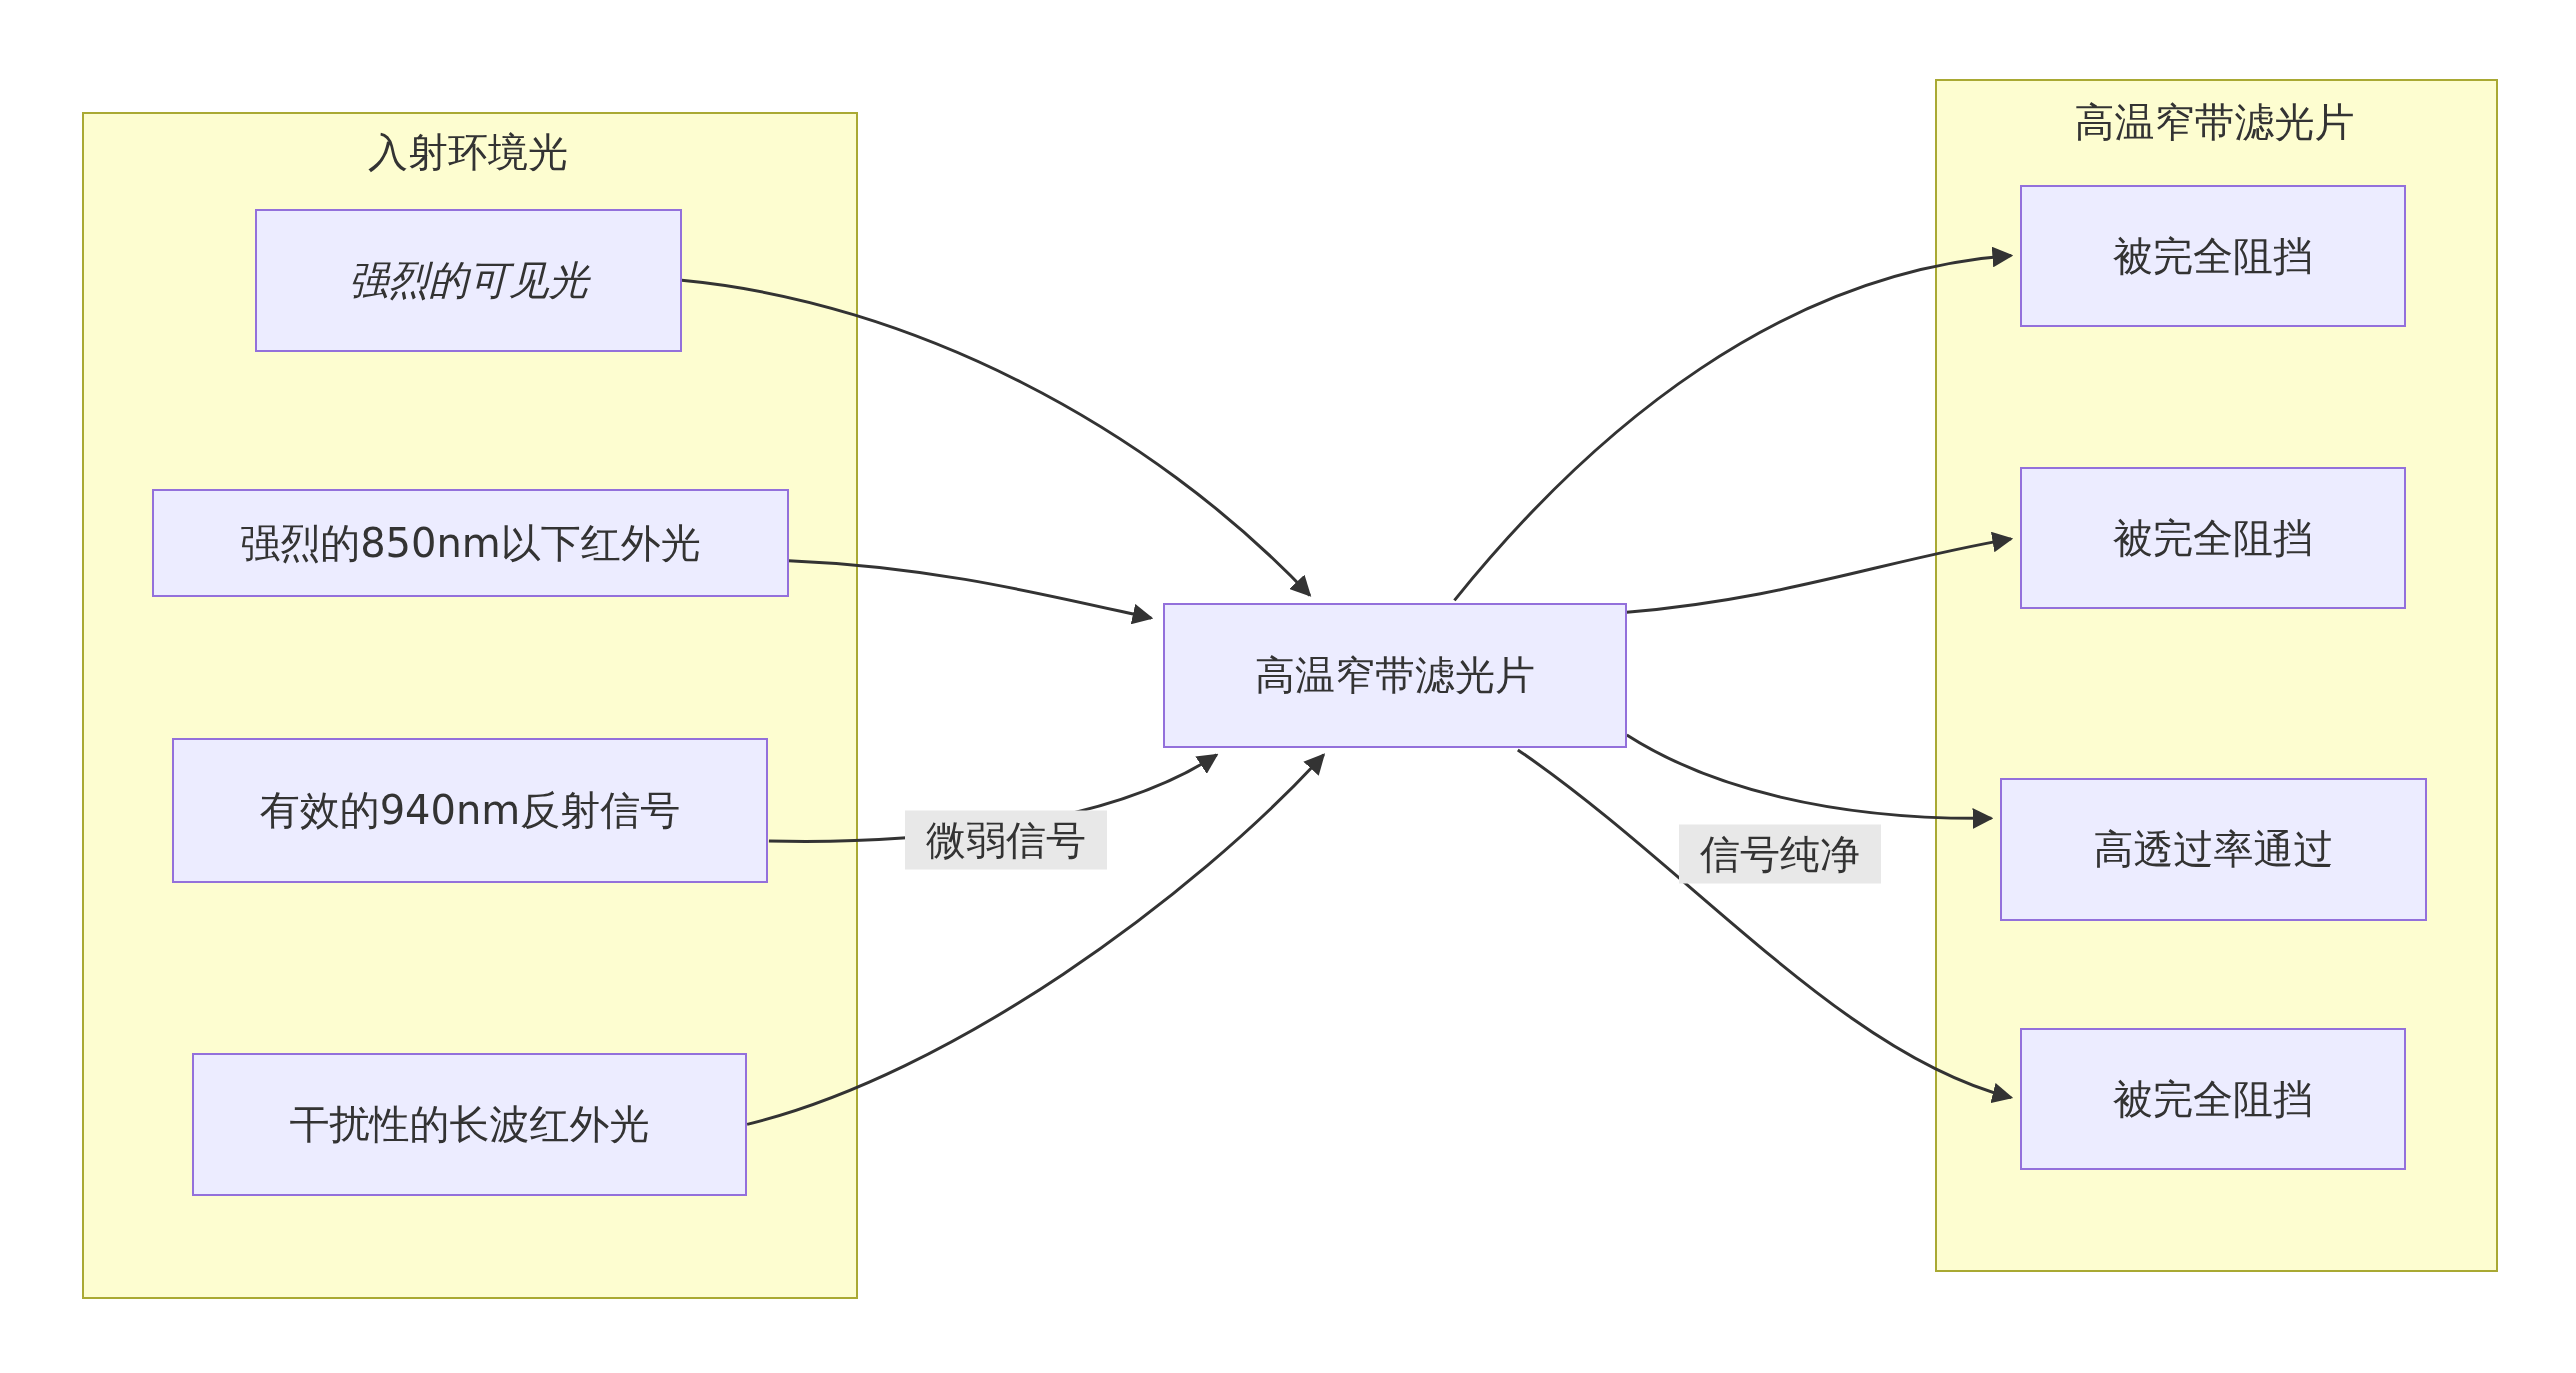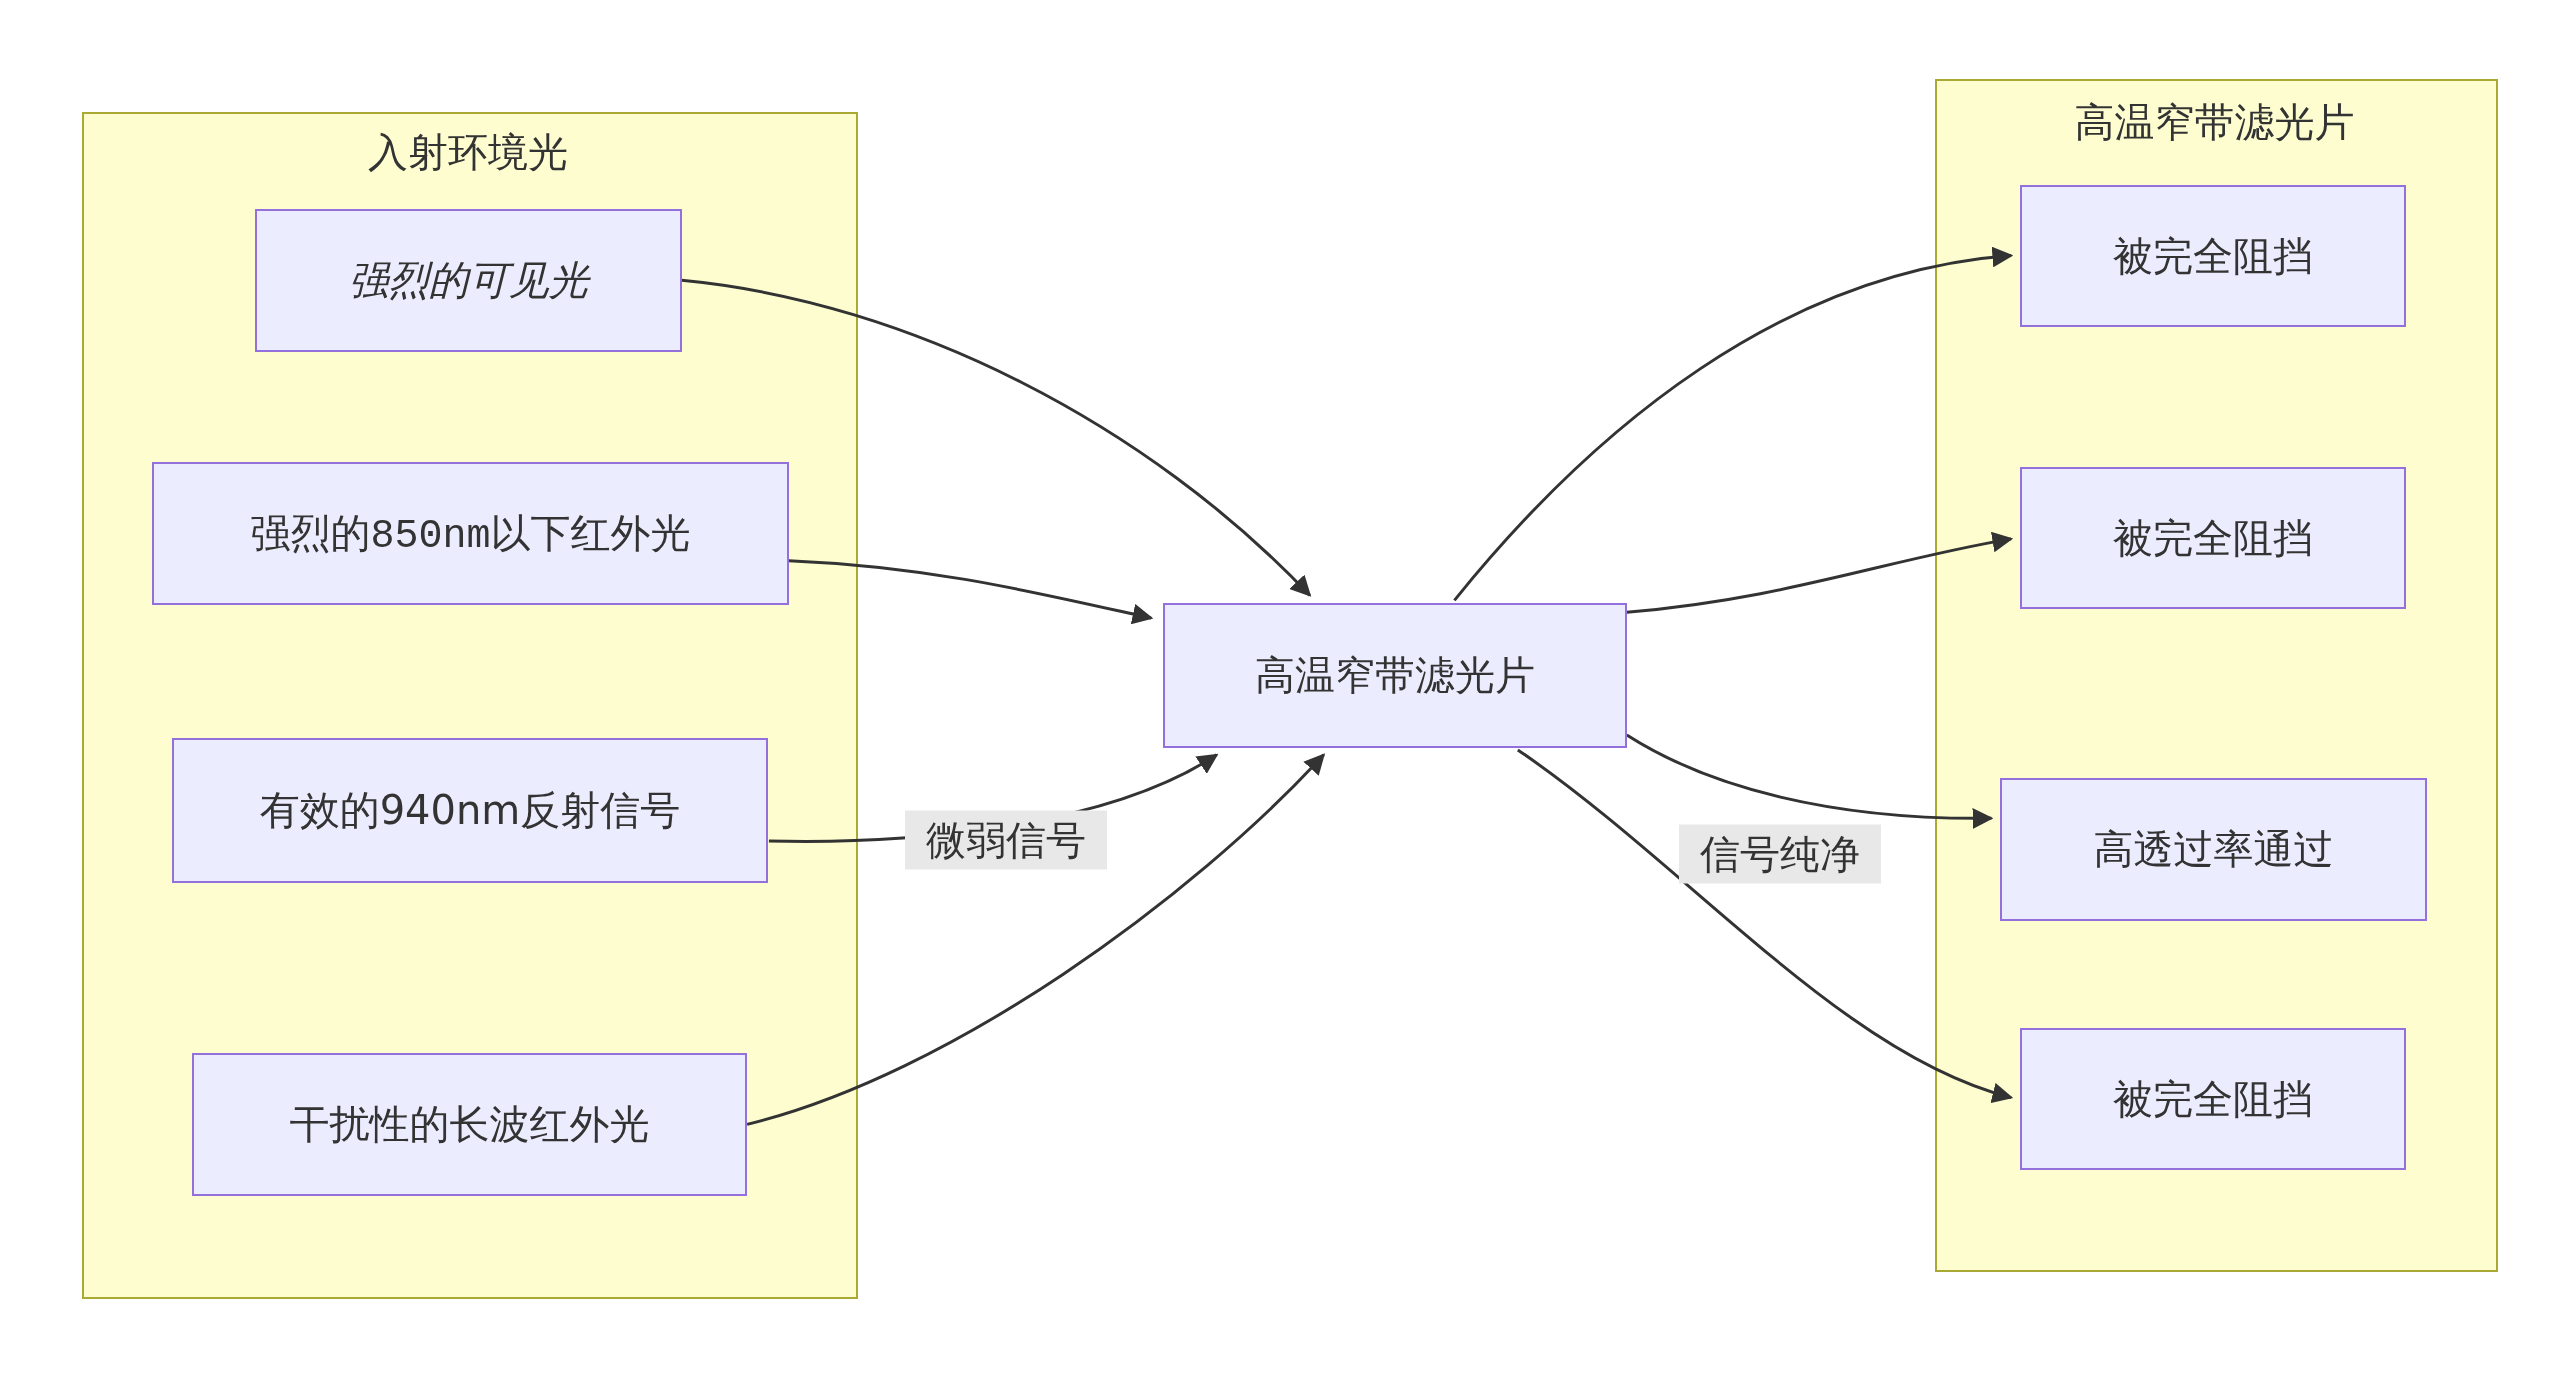--- a/index.html
+++ b/index.html
@@ -36,21 +36,21 @@
       <path d="M 776 849 C 900 852, 1110 840, 1228 762" marker-end="url(#arrow)"></path>
       <path d="M 754 1135 C 960 1085, 1205 905, 1336 762" marker-end="url(#arrow)"></path>
       <path d="M 1468 606 C 1610 430, 1800 275, 2030 258" marker-end="url(#arrow)"></path>
       <path d="M 1642 618 C 1800 605, 1905 565, 2030 544" marker-end="url(#arrow)"></path>
       <path d="M 1642 742 C 1725 795, 1850 828, 2010 826" marker-end="url(#arrow)"></path>
       <path d="M 1532 757 C 1705 875, 1860 1065, 2030 1108" marker-end="url(#arrow)"></path>
     </g>
   </svg>
 
   <div class="node" style="left:255px; top:209px; width:427px; height:143px;font-style:italic;">强烈的可见光</div>
-  <div class="node" style="left:152px; top:462px; width:637px; height:143px;font-family:Liberation Mono, monospace;">强烈的850nm以下红外光</div>
+  <div class="node" style="left:152px; top:489px; width:637px; height:108px;">强烈的850nm以下红外光</div>
   <div class="node" style="left:172px; top:738px; width:596px; height:145px;">有效的940nm反射信号</div>
   <div class="node" style="left:192px; top:1053px; width:555px; height:143px;">干扰性的长波红外光</div>
 
   <div class="node" style="left:1163px; top:603px; width:464px; height:145px;">高温窄带滤光片</div>
 
   <div class="node" style="left:2020px; top:185px; width:386px; height:142px;">被完全阻挡</div>
   <div class="node" style="left:2020px; top:467px; width:386px; height:142px;">被完全阻挡</div>
   <div class="node" style="left:2000px; top:746px; width:427px; height:143px;margin-top:32px;">高透过率通过</div>
   <div class="node" style="left:2020px; top:1028px; width:386px; height:142px;">被完全阻挡</div>
 

